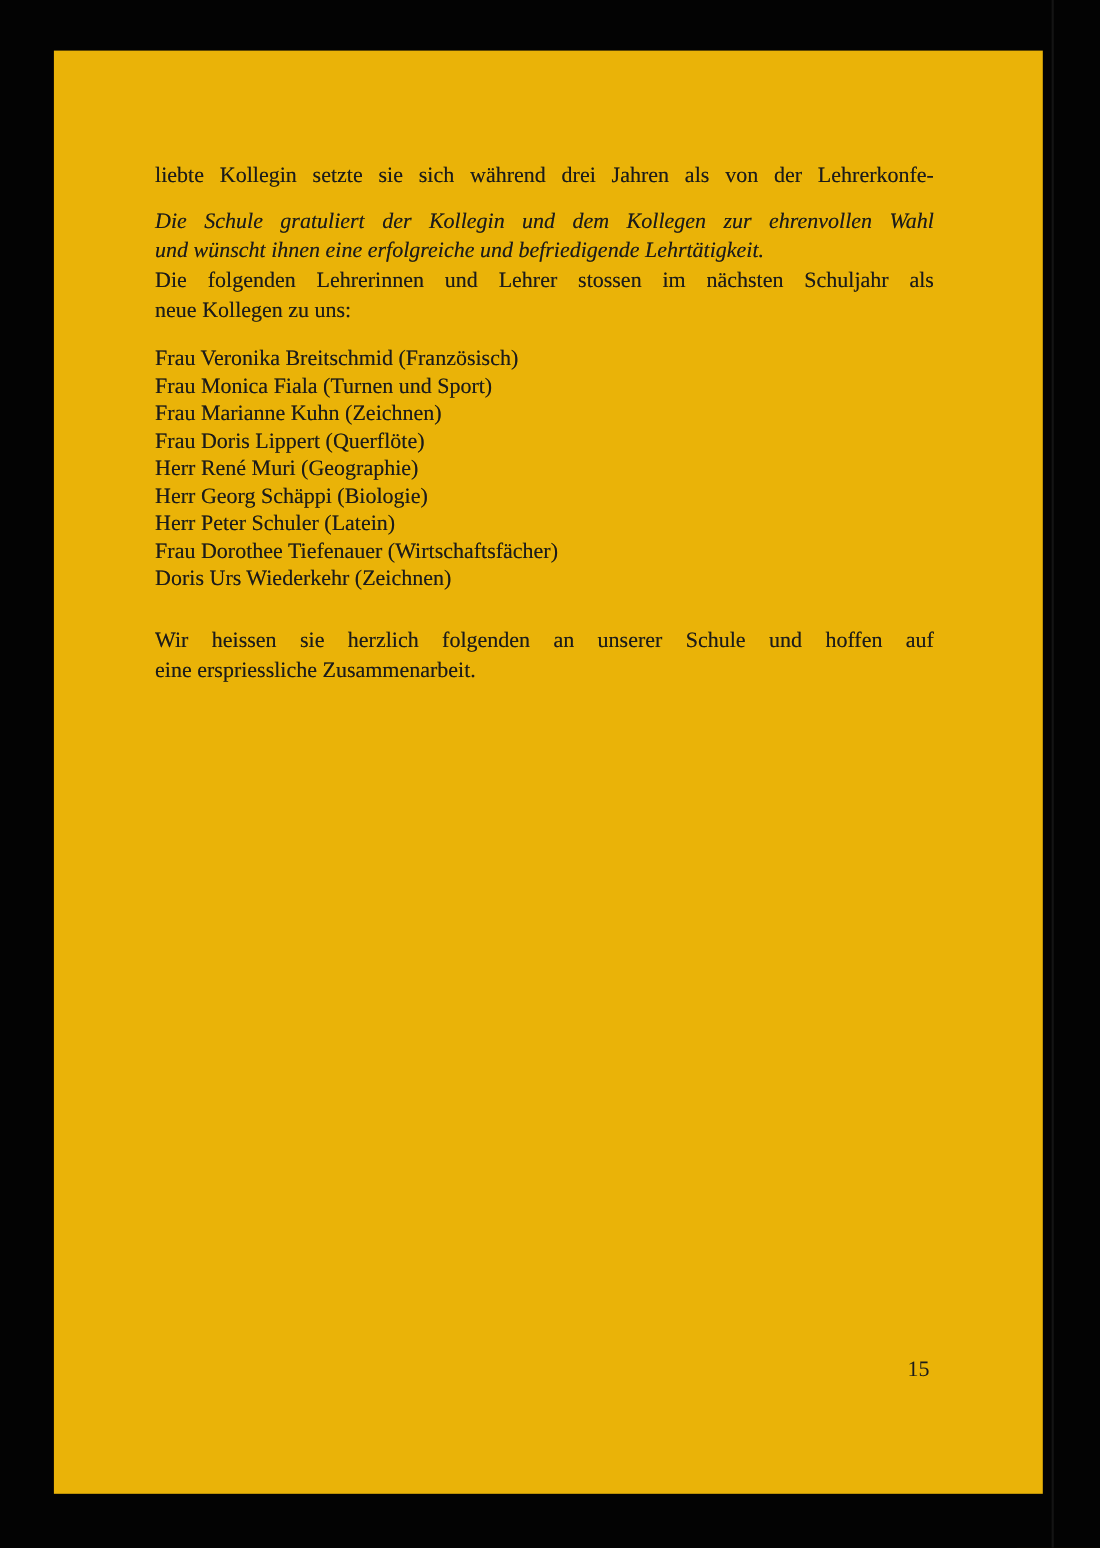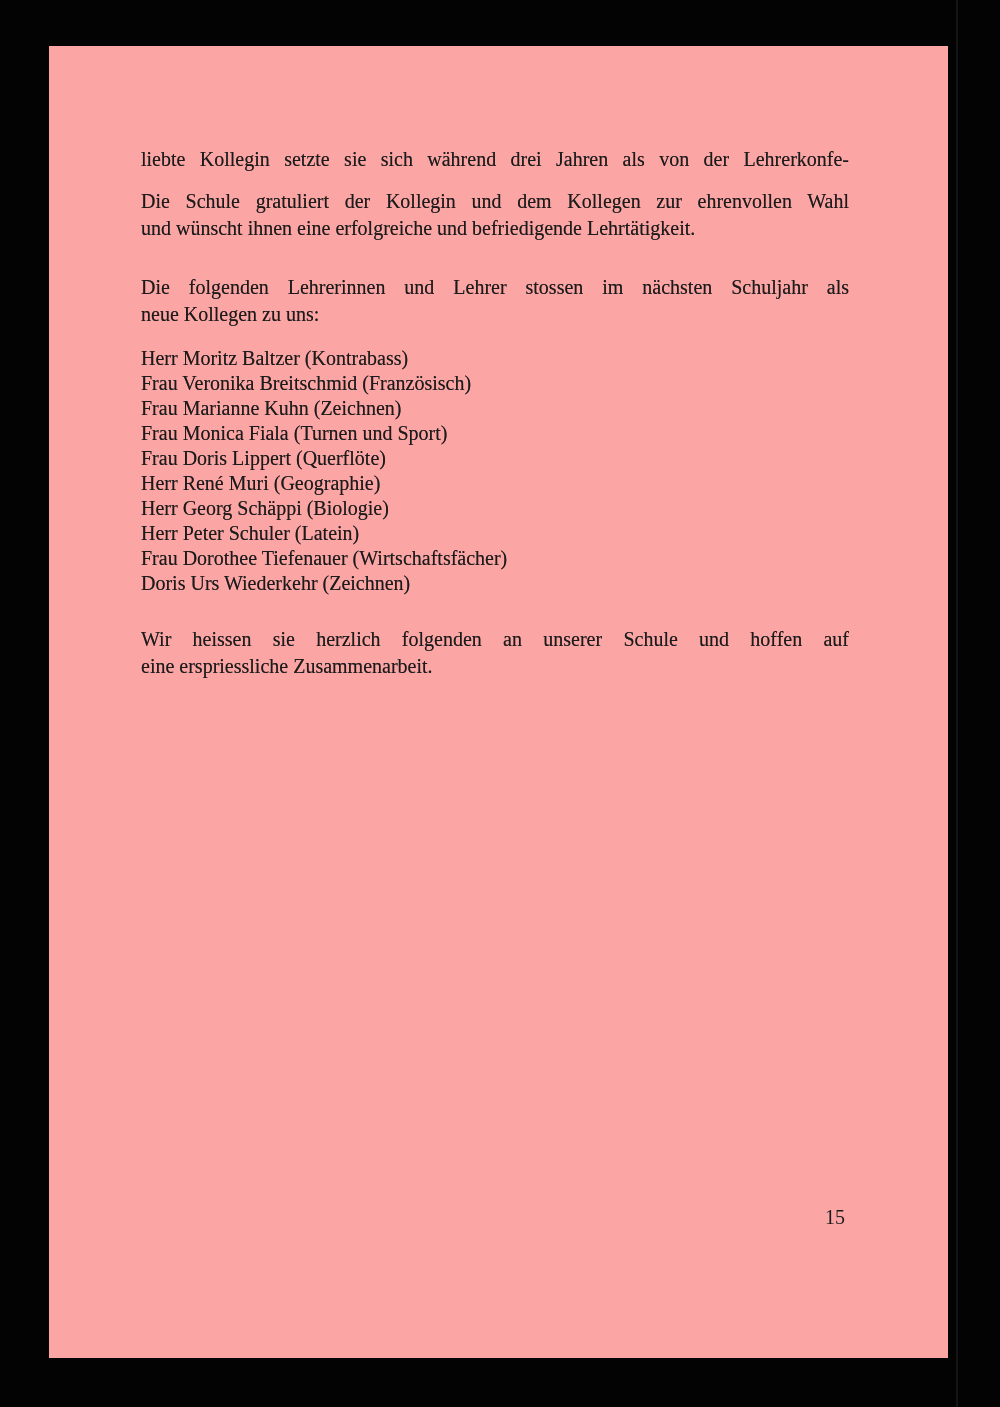--- a/index.html
+++ b/index.html
@@ -16,47 +16,47 @@
   }
   .scan-artifact {
     position: absolute;
     left: 956px; top: 0; width: 2px; height: 1407px;
     background: #141414;
   }
   .paper {
     position: absolute;
     left: 49px; top: 46px;
     width: 899px; height: 1312px;
-    background: #fca5a5;
+    background: #eab308;
   }
   .content {
     position: absolute;
     left: 92px; top: 100px;
     width: 708px;
     color: #1b1b1b;
     font-size: 20px;
     text-shadow: 0 0 0.6px rgba(20,20,20,0.55);
   }
   .para { line-height: 27px; }
   .para .line.just {
     text-align: justify;
     text-align-last: justify;
   }
   .p1 { margin-bottom: 15px; }
-  .p2 { margin-bottom: 32px; }
+  .p2 { margin-bottom: 0; font-style: italic; }
   .p3 { margin-bottom: 18px; }
   .teacher-list {
     list-style: none;
     line-height: 25px;
     margin-bottom: 30px;
   }
   .p4 { }
   .page-number {
     position: absolute;
-    left: 776px; top: 1160px;
+    left: 776px; top: 1188px;
     font-size: 20px;
     color: #1b1b1b;
   }
 </style>
 </head>
 <body>
 
 <div class="scan">
   <div class="scan-artifact"></div>
 
@@ -71,24 +71,23 @@
         <div class="line just">Die Schule gratuliert der Kollegin und dem Kollegen zur ehrenvollen Wahl</div>
         <div class="line">und wünscht ihnen eine erfolgreiche und befriedigende Lehrtätigkeit.</div>
       </div>
 
       <div class="para p3">
         <div class="line just">Die folgenden Lehrerinnen und Lehrer stossen im nächsten Schuljahr als</div>
         <div class="line">neue Kollegen zu uns:</div>
       </div>
 
       <ul class="teacher-list">
-        <li>Herr Moritz Baltzer (Kontrabass)</li>
         <li>Frau Veronika Breitschmid (Französisch)</li>
+        <li>Frau Monica Fiala (Turnen und Sport)</li>
         <li>Frau Marianne Kuhn (Zeichnen)</li>
-        <li>Frau Monica Fiala (Turnen und Sport)</li>
         <li>Frau Doris Lippert (Querflöte)</li>
         <li>Herr René Muri (Geographie)</li>
         <li>Herr Georg Schäppi (Biologie)</li>
         <li>Herr Peter Schuler (Latein)</li>
         <li>Frau Dorothee Tiefenauer (Wirtschaftsfächer)</li>
         <li>Doris Urs Wiederkehr (Zeichnen)</li>
       </ul>
 
       <div class="para p4">
         <div class="line just">Wir heissen sie herzlich folgenden an unserer Schule und hoffen auf</div>

